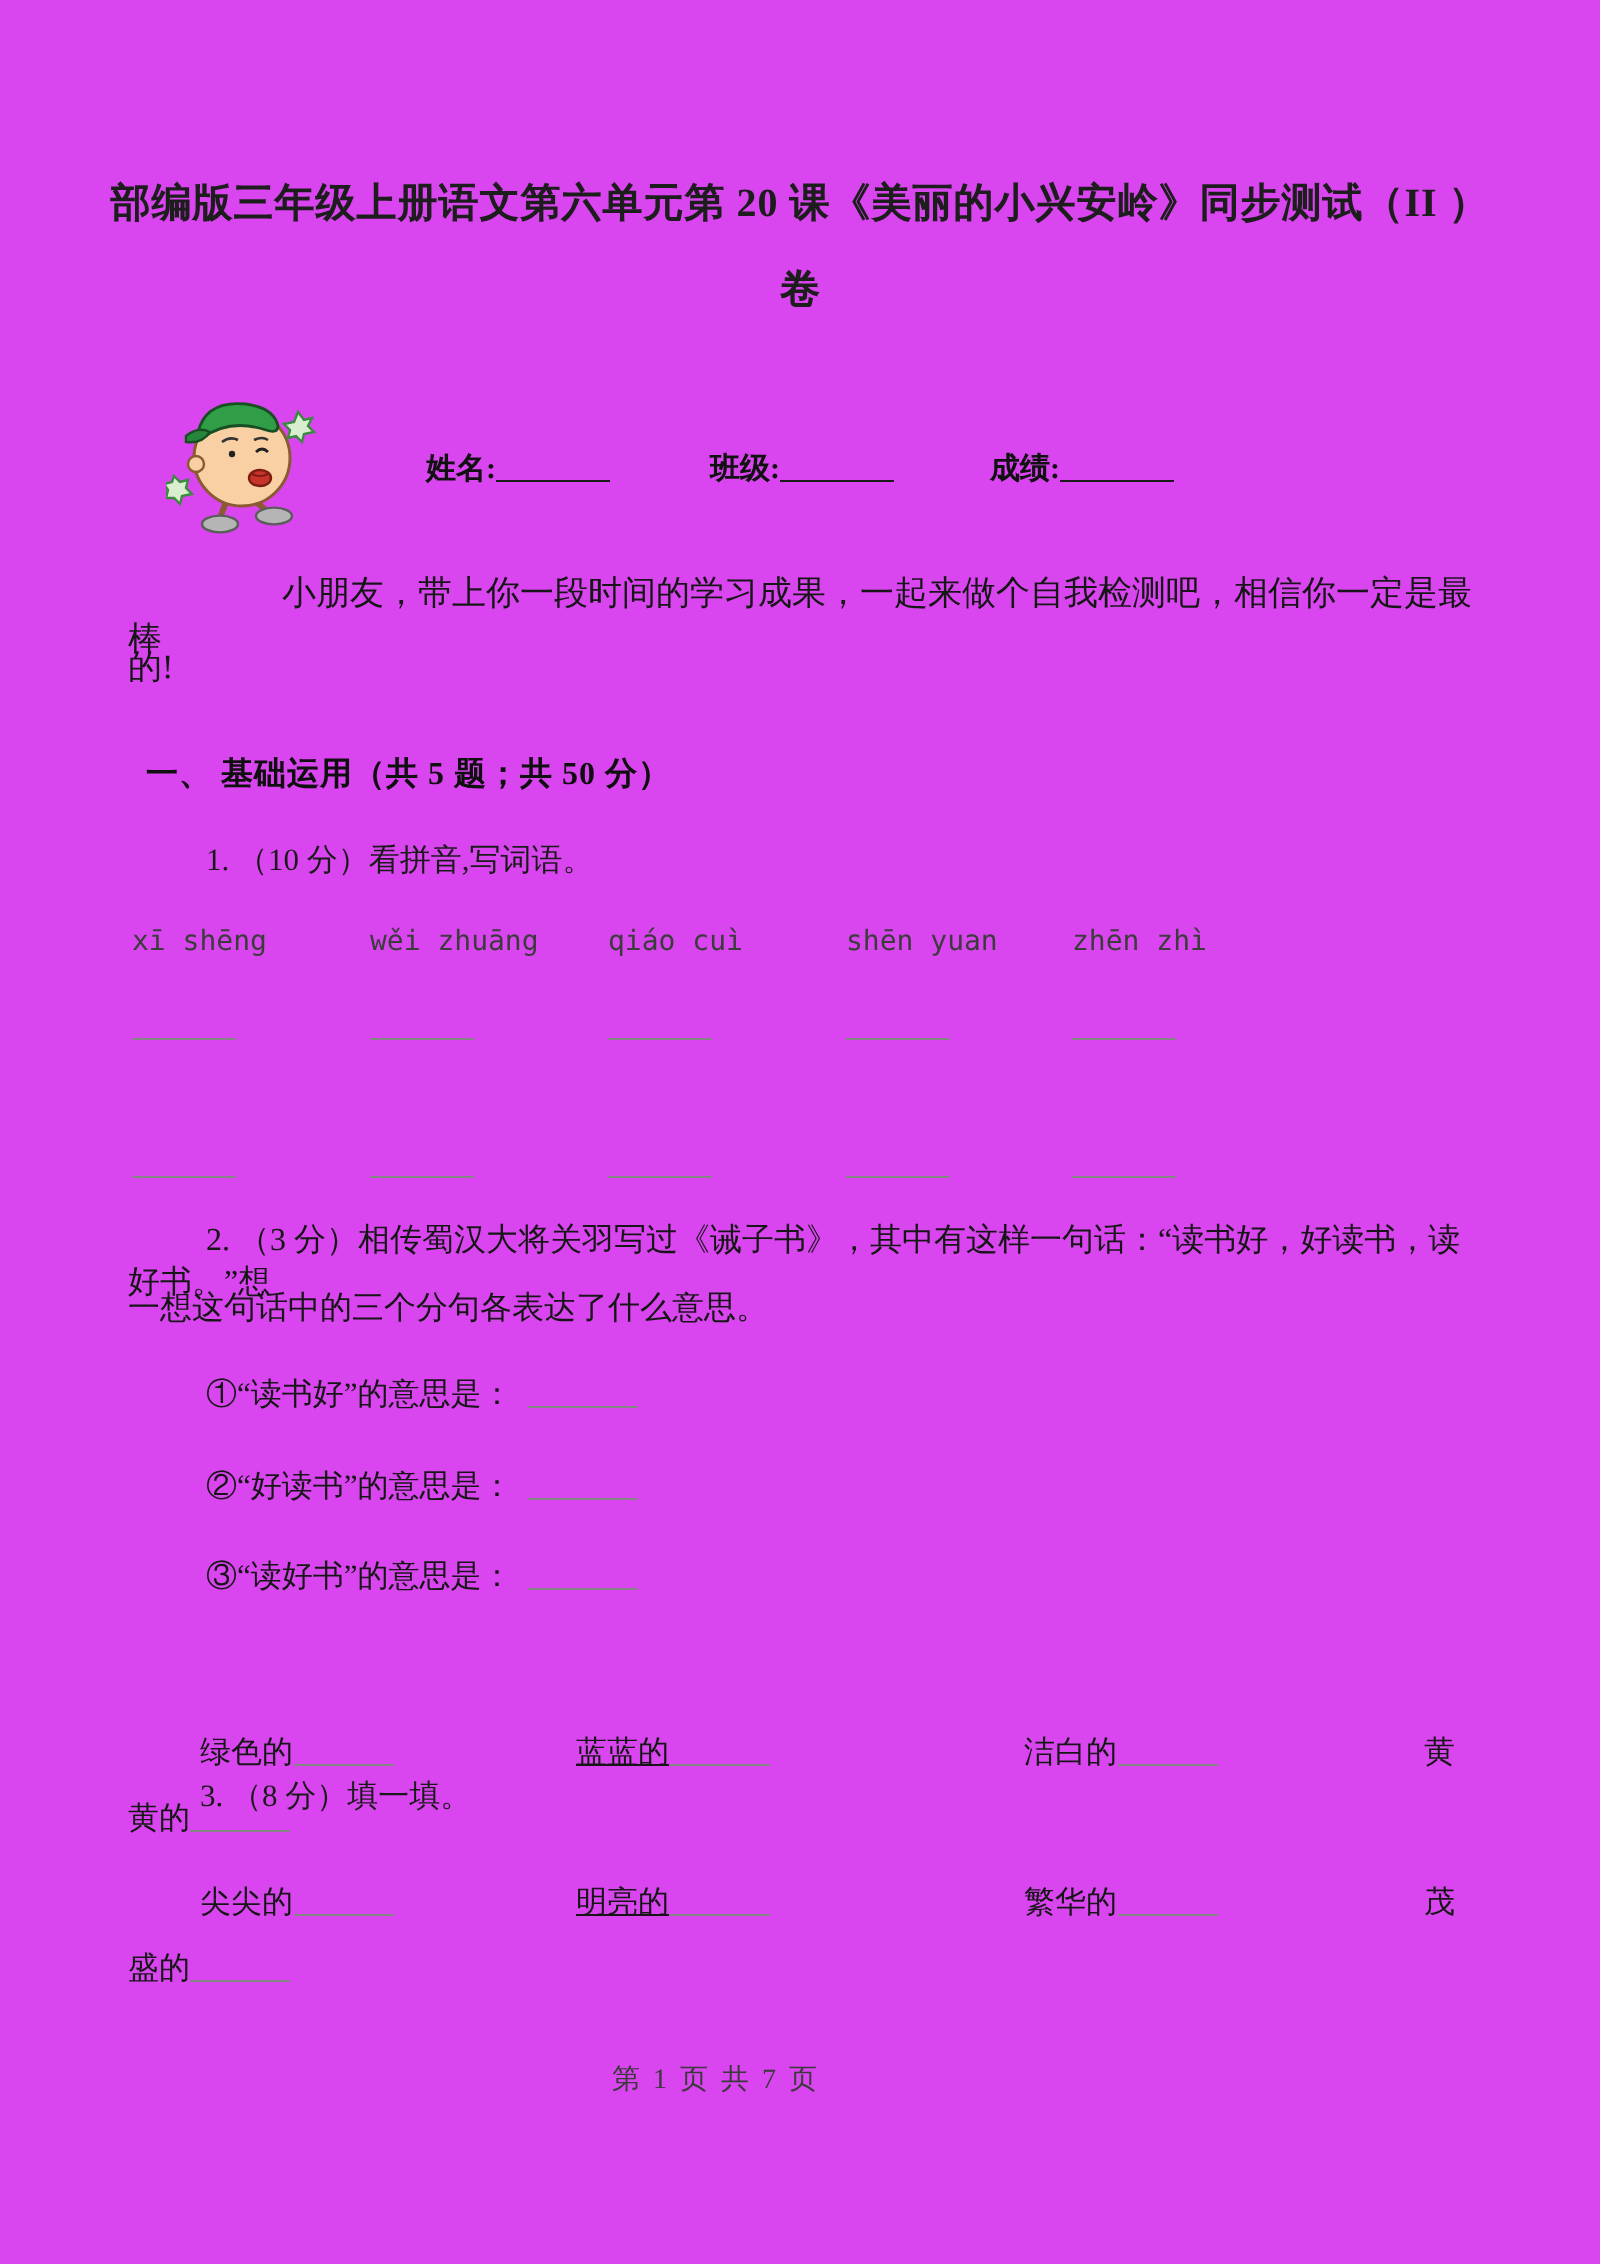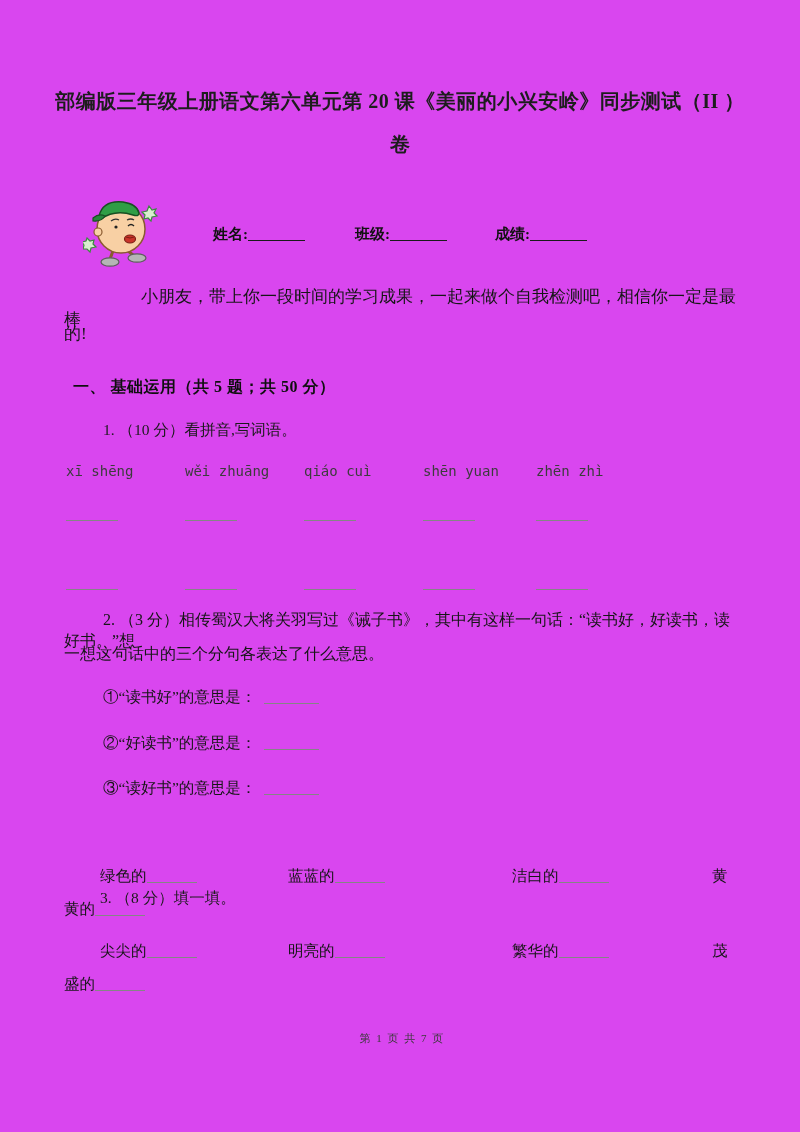--- a/index.html
+++ b/index.html
@@ -37,24 +37,24 @@
   .c0{left:0;} .c1{left:119px;} .c2{left:238px;} .c3{left:357px;} .c4{left:470px;}
   .q2-line{left:64px;width:680px;font-size:16px;color:#161616;}
   .q2-line1{top:610px;text-indent:39px;}
   .q2-line2{top:644px;}
   .q2-item{left:103px;font-size:15.5px;color:#161616;}
   .q2-i1{top:687px;} .q2-i2{top:733px;} .q2-i3{top:778px;}
   .q2-item .blank{margin-left:8px;}
   .q3-heading{top:856px;left:100px;margin-top:32px;}
   .fill-item{position:absolute;font-size:15.5px;color:#161616;white-space:nowrap;}
   .fr1{top:866px;} .fr2{top:941px;}
-  .fx0{left:100px;} .fx1{left:288px;} .fx2{left:512px;} .fx3{left:712px;}
+  .fx0{left:100px;} .fx1{left:288px;text-decoration:underline;} .fx2{left:512px;} .fx3{left:712px;}
   .fill-cont1{top:899px;left:64px;}
   .fill-cont2{top:974px;left:64px;}
-  .footer{top:1031px;left:0;width:716px;text-align:center;font-size:11px;color:#3a3a3a;letter-spacing:1.5px;margin-left:44px;}
+  .footer{top:1031px;left:0;width:716px;text-align:center;font-size:14px;color:#3a3a3a;letter-spacing:1.5px;}
 </style>
 </head>
 <body>
 
 <div class="page">
 
   <div class="abs title-line1">部编版三年级上册语文第六单元第 20 课《美丽的小兴安岭》同步测试（II ）</div>
   <div class="abs title-line2">卷</div>
 
   <div class="abs fields-row">

